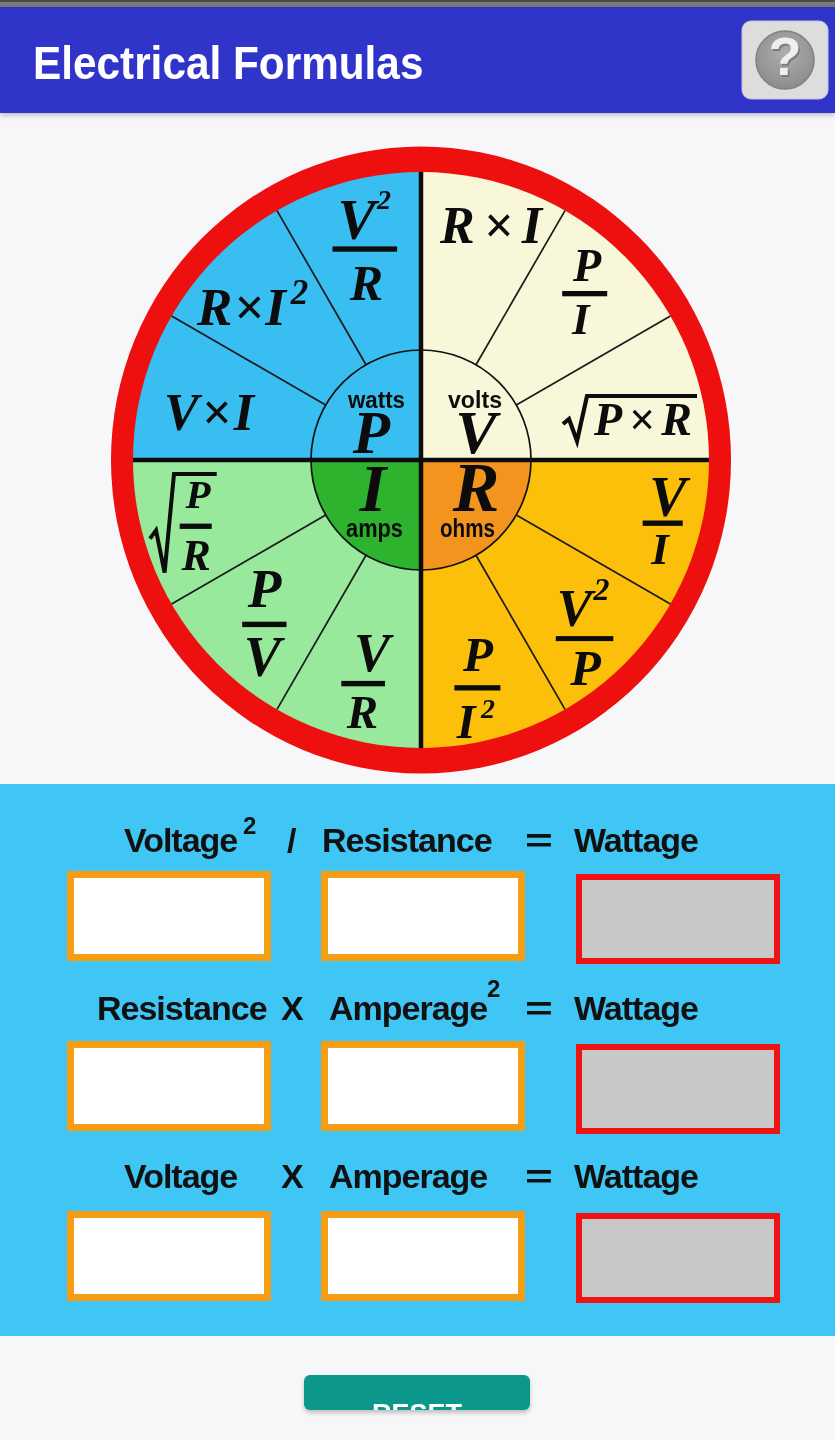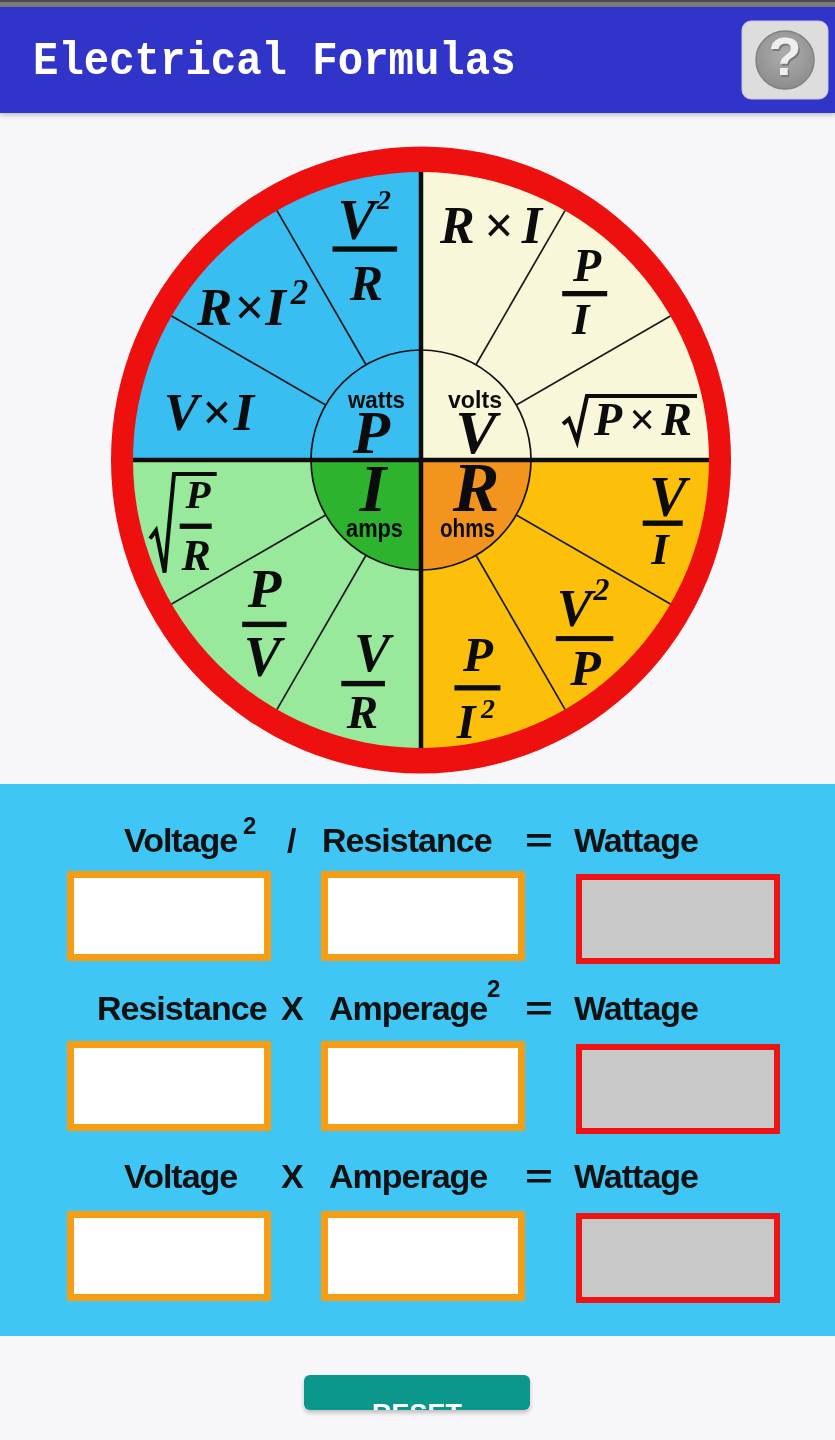--- a/index.html
+++ b/index.html
@@ -1,18 +1,18 @@
 <!DOCTYPE html>
 <html><head>
 <meta charset="utf-8">
 <style>
   html,body { margin:0; padding:0; }
   body { width:835px; height:1440px; background:#f7f7f9; font-family:"Liberation Sans",sans-serif; position:relative; overflow:hidden; }
   .topstrip { position:absolute; top:0; left:0; width:835px; height:7px; background:#7b7b7b; border-top:2px solid #4a4a4a; box-sizing:border-box; }
-  .header { position:absolute; top:7px; left:0; width:835px; height:106px; background:#3134c8; box-shadow:0 2px 5px rgba(0,0,0,0.25);font-family:Liberation Mono, monospace; }
+  .header { position:absolute; top:7px; left:0; width:835px; height:106px; background:#3134c8; box-shadow:0 2px 5px rgba(0,0,0,0.25); }
   .title { position:absolute; left:33px; top:29px; color:#ffffff; font-weight:bold; font-size:46px; transform:scaleX(0.92); transform-origin:0 50%; }
   .panel { position:absolute; top:784px; left:0; width:835px; height:552px; background:#3fc6f4; }
   .rowlabel { position:absolute; color:#111; font-weight:bold; font-size:34px; letter-spacing:-1px; }
   .sup { position:absolute; color:#111; font-weight:bold; font-size:24px; }
   .box { position:absolute; width:190px; height:76px; background:#ffffff; border:7px solid #f69d13; }
   .gbox { position:absolute; width:192px; height:78px; background:#c8c8c8; border:6px solid #ef1314; }
   .reset { position:absolute; left:304px; top:1375px; width:226px; height:35px; background:#0c978c; border-radius:6px; color:#fff; font-weight:bold; font-size:27px; text-align:center; overflow:hidden; box-shadow:0 3px 4px rgba(0,0,0,0.22); }
   .reset span { display:block; margin-top:26px; line-height:27px; }
 </style>
 </head>

